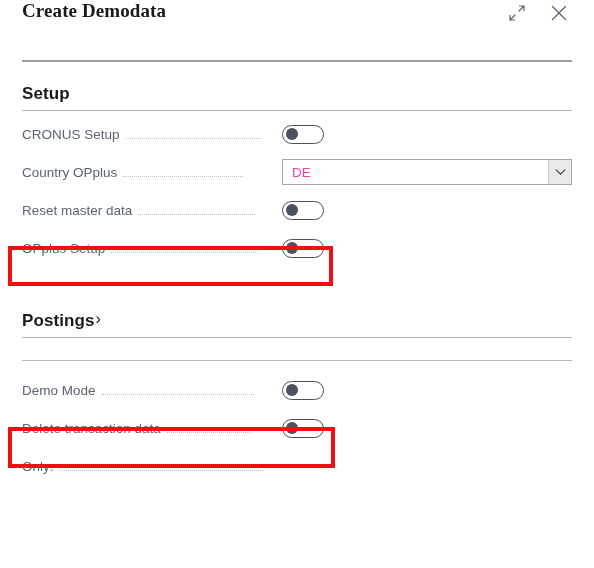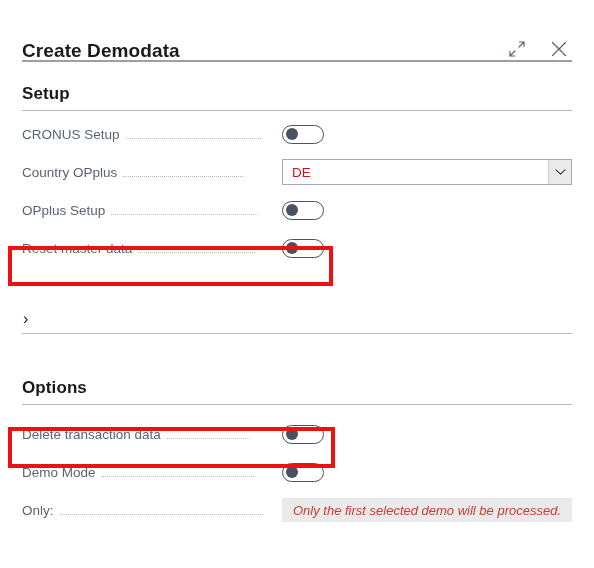--- a/index.html
+++ b/index.html
@@ -15,22 +15,23 @@
     overflow: hidden;
     position: relative;
   }
 
   
   .titlebar {
     position: relative;
     height: 62px;
     padding: 0 22px 0 22px;
     display: flex;
-    align-items: flex-end;
-    box-sizing: border-box;
+    align-items: flex-start;
+    box-sizing: border-box;
+    font-family: Liberation Serif, serif;
   }
   .dialog-title {
     font-size: 19px;
     font-weight: bold;
     color: #1a1a1a;
     letter-spacing: 0.1px;
     white-space: nowrap;
   }
   .titlebar-actions {
     margin-left: auto;
@@ -154,21 +155,21 @@
     display: flex;
     align-items: stretch;
     cursor: pointer;
   }
   .select-value {
     flex: 1;
     display: flex;
     align-items: center;
     padding-left: 9px;
     font-size: 13.5px;
-    color: #b91c1c;
+    color: #ec4899;
   }
   .select-arrow {
     width: 22px;
     background: #eaeaea;
     border-left: 1px solid #c8c8c8;
     display: flex;
     align-items: center;
     justify-content: center;
   }
   .select-arrow svg { display: block; }
@@ -252,80 +253,73 @@
           <span class="select-arrow">
             <svg width="11" height="8" viewBox="0 0 11 8">
               <path d="M1 1.8 L5.5 6.2 L10 1.8" stroke="#3a3a3a" stroke-width="1.1" fill="none" stroke-linecap="round" stroke-linejoin="round"></path>
             </svg>
           </span>
         </div>
       </div>
     </div>
 
     <div class="field-row">
+      <span class="field-label">Reset master data</span>
+      <span class="leader" style="width:117px"></span>
+      <div class="control-slot">
+        <div class="toggle">
+          <span class="knob"></span>
+        </div>
+      </div>
+    </div>
+
+    <div class="field-row">
       <span class="field-label">OPplus Setup</span>
       <span class="leader" style="width:147px"></span>
       <div class="control-slot">
         <div class="toggle">
           <span class="knob"></span>
         </div>
       </div>
     </div>
-
-    <div class="field-row">
-      <span class="field-label">Reset master data</span>
-      <span class="leader" style="width:117px"></span>
-      <div class="control-slot">
-        <div class="toggle">
-          <span class="knob"></span>
-        </div>
-      </div>
-    </div>
   </div>
 
   <div class="section" style="margin-top:22px">
     <div class="section-head">
+      <span class="section-title">Postings</span>
       <span class="section-chevron">›</span>
     </div>
     <div class="section-rule"></div>
   </div>
 
   <div class="section" style="margin-top:22px">
-    <div class="section-head">
-      <span class="section-title">Options</span>
-    </div>
     <div class="section-rule"></div>
     <div class="spacer-sm" style="height:10px"></div>
 
     <div class="field-row">
+      <span class="field-label">Demo Mode</span>
+      <span class="leader" style="width:152px"></span>
+      <div class="control-slot">
+        <div class="toggle">
+          <span class="knob"></span>
+        </div>
+      </div>
+    </div>
+
+    <div class="field-row">
       <span class="field-label">Delete transaction data</span>
       <span class="leader" style="width:83px"></span>
       <div class="control-slot">
         <div class="toggle">
           <span class="knob"></span>
         </div>
       </div>
     </div>
 
     <div class="field-row">
-      <span class="field-label">Demo Mode</span>
-      <span class="leader" style="width:152px"></span>
-      <div class="control-slot">
-        <div class="toggle">
-          <span class="knob"></span>
-        </div>
-      </div>
-    </div>
-
-    <div class="field-row">
       <span class="field-label">Only:</span>
       <span class="leader" style="width:203px"></span>
-      <div class="control-slot">
-        <div class="note-field">
-          <span class="note-text">Only the first selected demo will be processed.</span>
-        </div>
-      </div>
     </div>
   </div>
 </div>
 
 <div class="highlight-box" id="hl-reset"></div>
 <div class="highlight-box" id="hl-delete"></div>
 
 </body></html>

